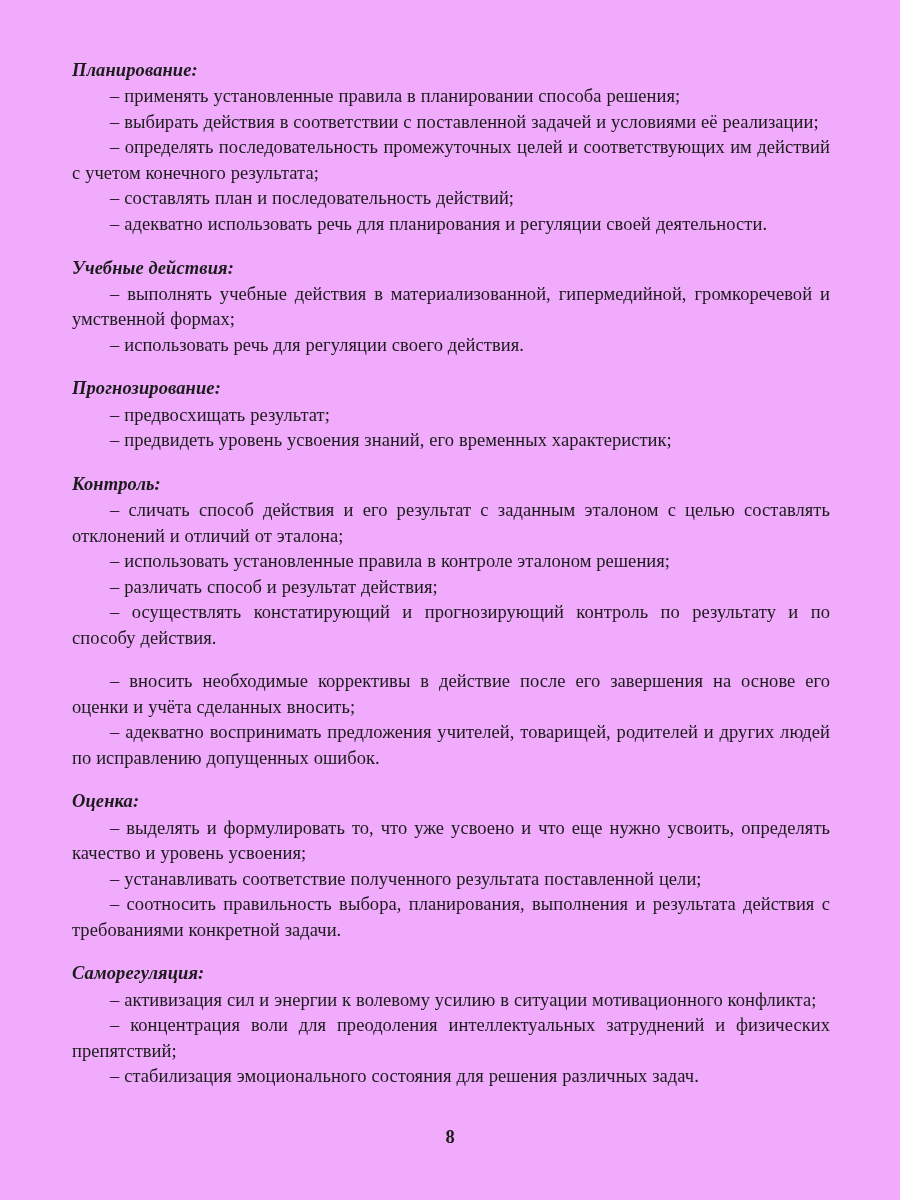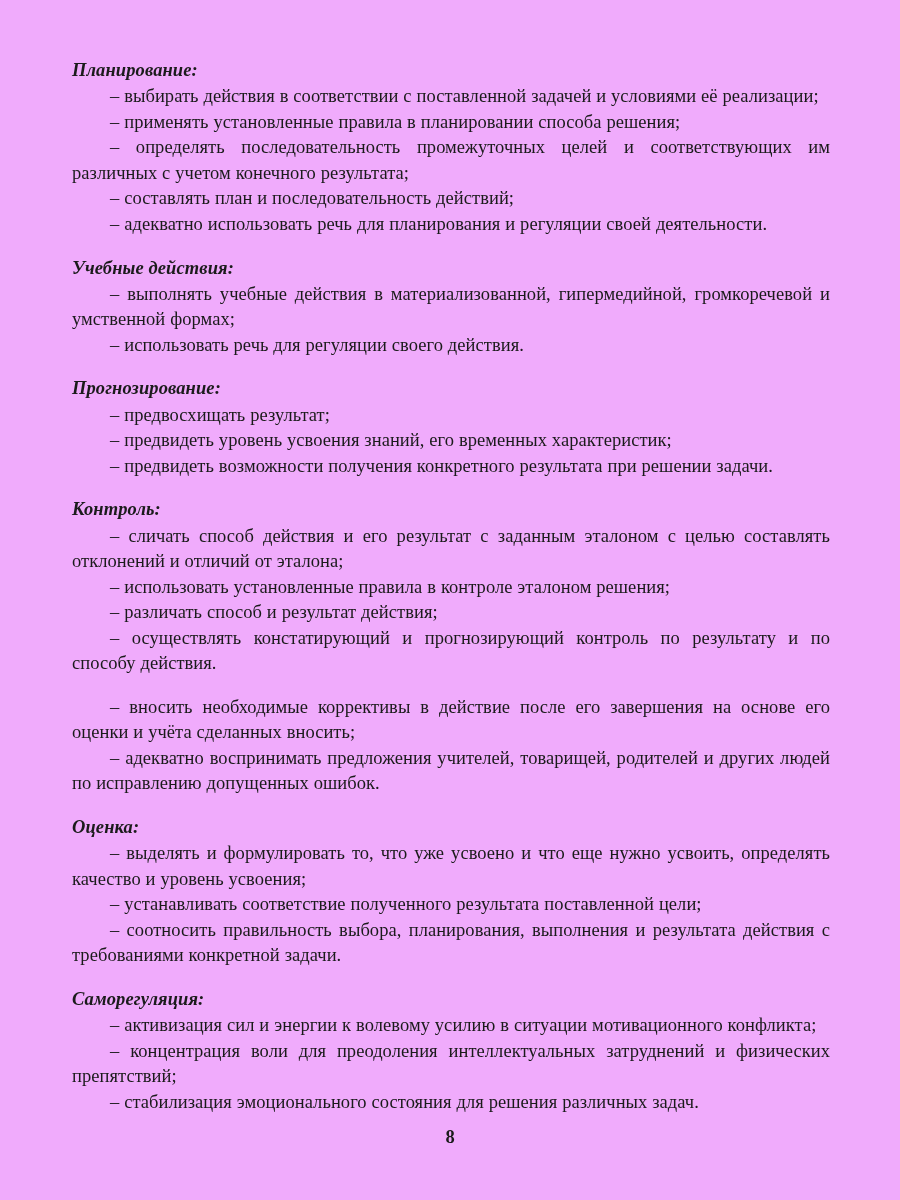--- a/index.html
+++ b/index.html
@@ -74,36 +74,35 @@
     opacity: 0;
   }
 </style>
 </head>
 <body>
 
 <div class="page">
   <div class="content" id="content">
       <div class="section">
         <p class="sec-head">Планирование:</p>
+        <p class="item">– применять установленные правила в планировании способа решения;</p>
         <p class="item">– выбирать действия в соответствии с поставленной задачей и условиями её реализации;</p>
-        <p class="item">– применять установленные правила в планировании способа решения;</p>
-        <p class="item">– определять последовательность промежуточных целей и соответствующих им различных с учетом конечного результата;</p>
+        <p class="item">– определять последовательность промежуточных целей и соответствующих им действий с учетом конечного результата;</p>
         <p class="item">– составлять план и последовательность действий;</p>
         <p class="item italic">– адекватно использовать речь для планирования и регуляции своей деятельности.</p>
       </div>
       <div class="section">
         <p class="sec-head">Учебные действия:</p>
         <p class="item">– выполнять учебные действия в материализованной, гипермедийной, громкоречевой и умственной формах;</p>
         <p class="item">– использовать речь для регуляции своего действия.</p>
       </div>
       <div class="section">
         <p class="sec-head">Прогнозирование:</p>
         <p class="item italic">– предвосхищать результат;</p>
         <p class="item italic">– предвидеть уровень усвоения знаний, его временных характеристик;</p>
-        <p class="item italic">– предвидеть возможности получения конкретного результата при решении задачи.</p>
       </div>
       <div class="section">
         <p class="sec-head">Контроль:</p>
         <p class="item">– сличать способ действия и его результат с заданным эталоном с целью составлять отклонений и отличий от эталона;</p>
         <p class="item">– использовать установленные правила в контроле эталоном решения;</p>
         <p class="item">– различать способ и результат действия;</p>
         <p class="item italic">– осуществлять констатирующий и прогнозирующий контроль по результату и по способу действия.</p>
       </div>
       <div class="section">
         <p class="item">– вносить необходимые коррективы в действие после его завершения на основе его оценки и учёта сделанных вносить;</p>

